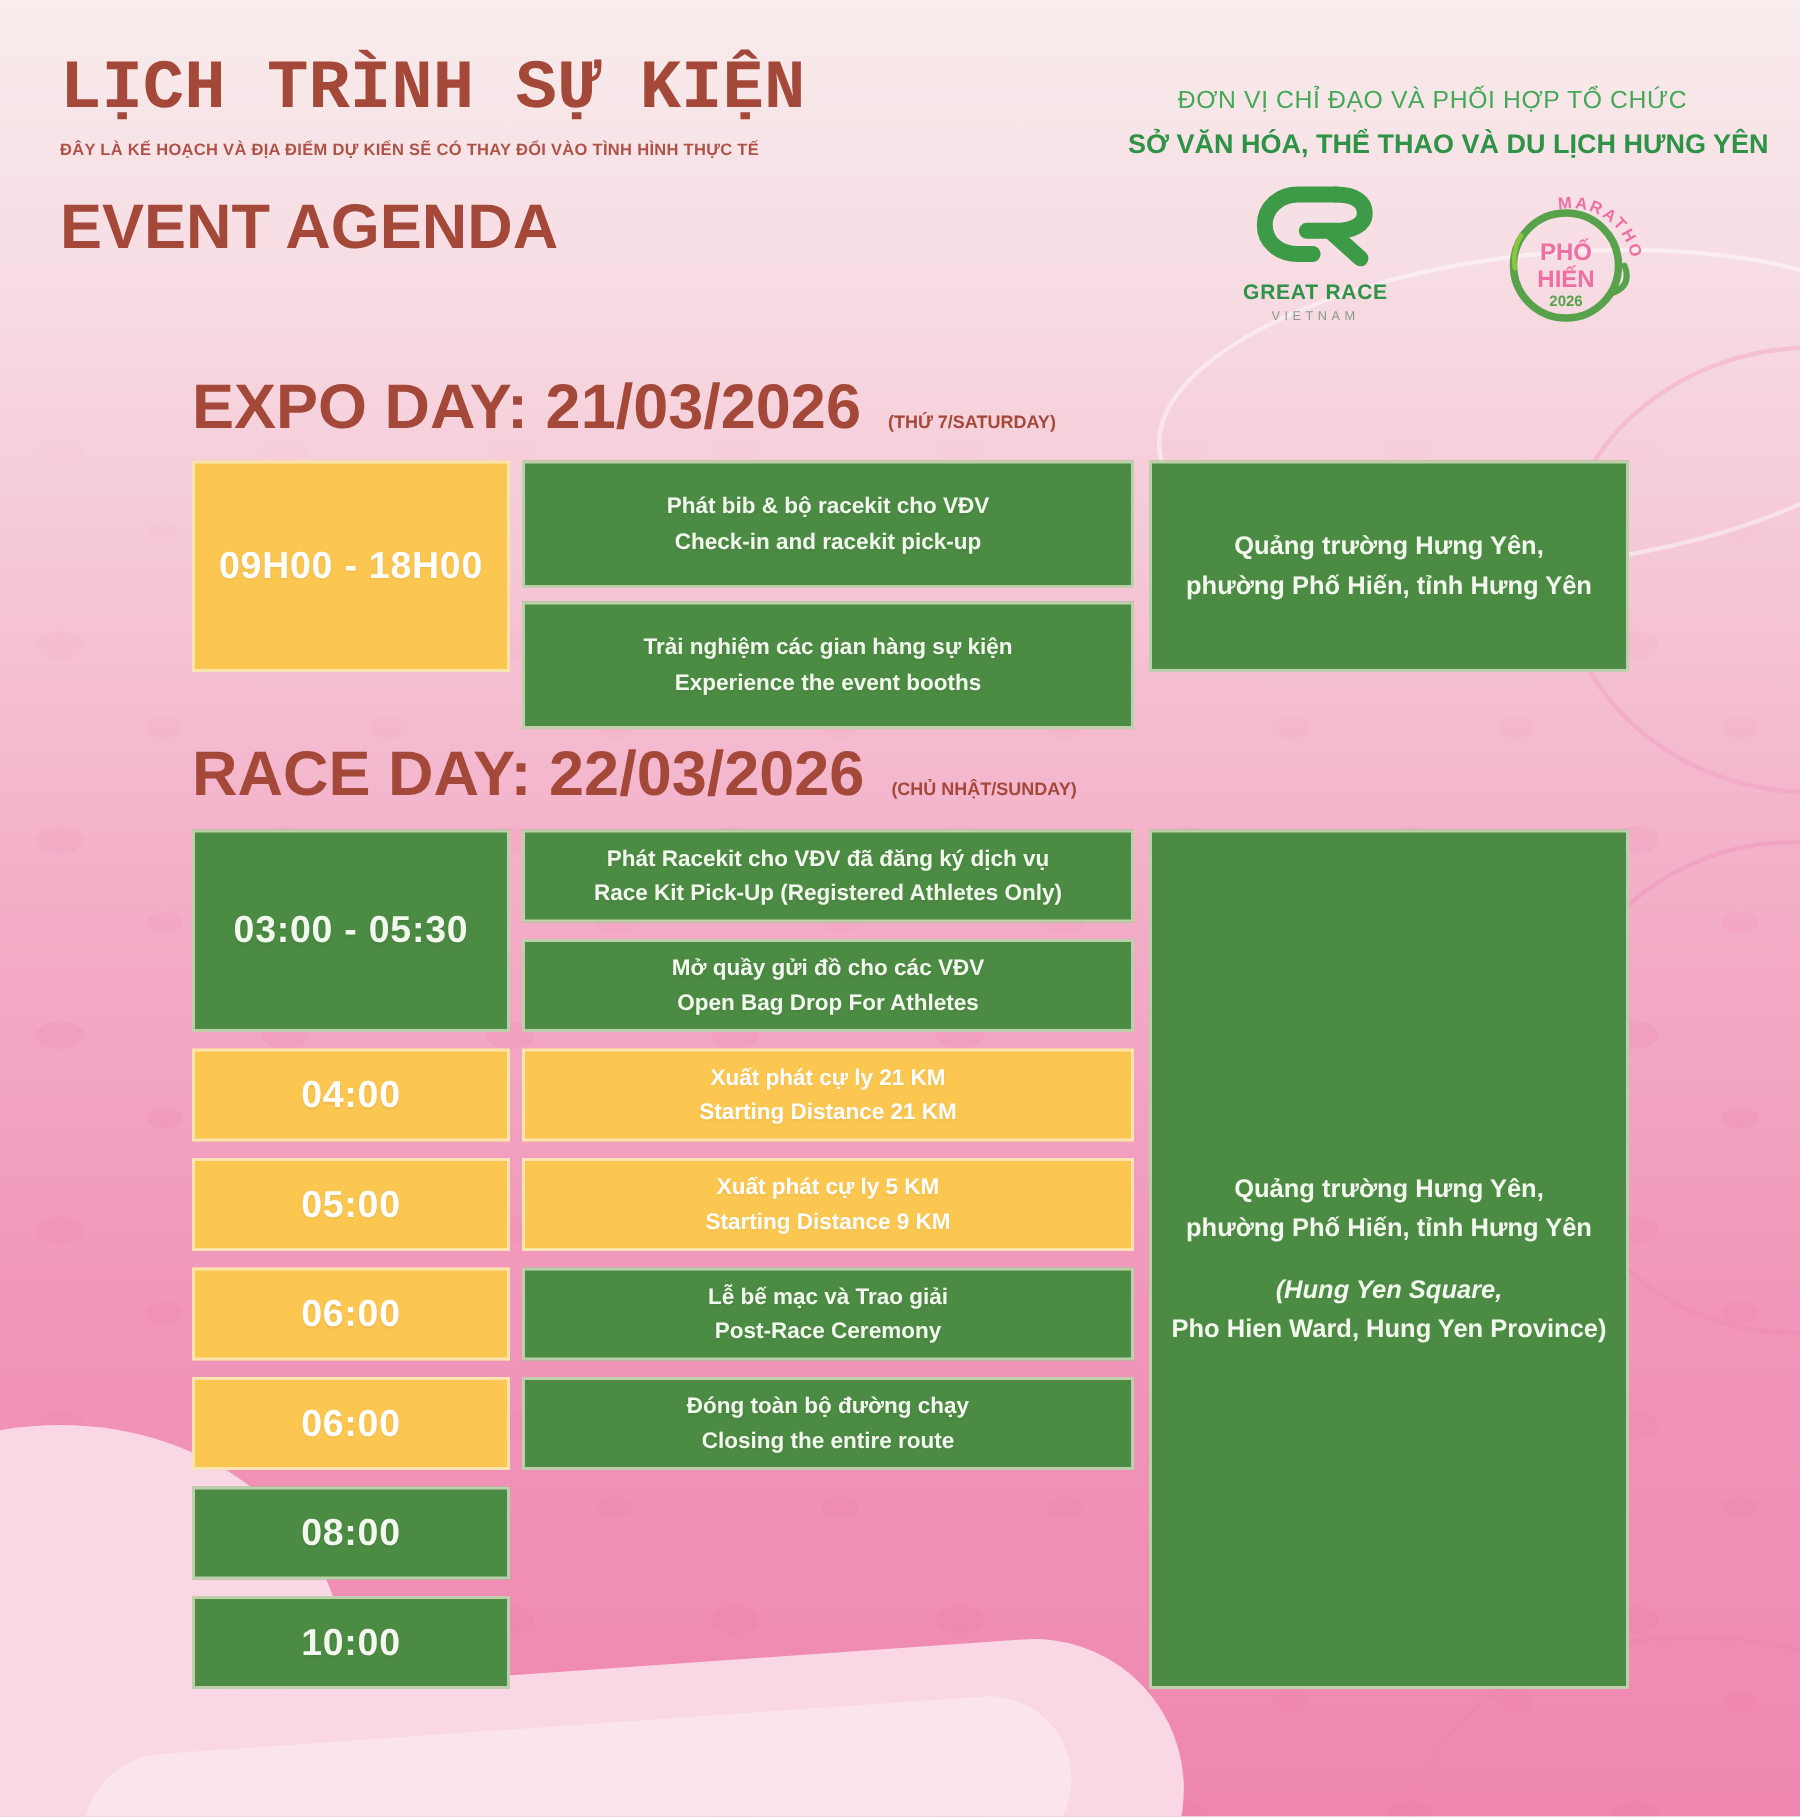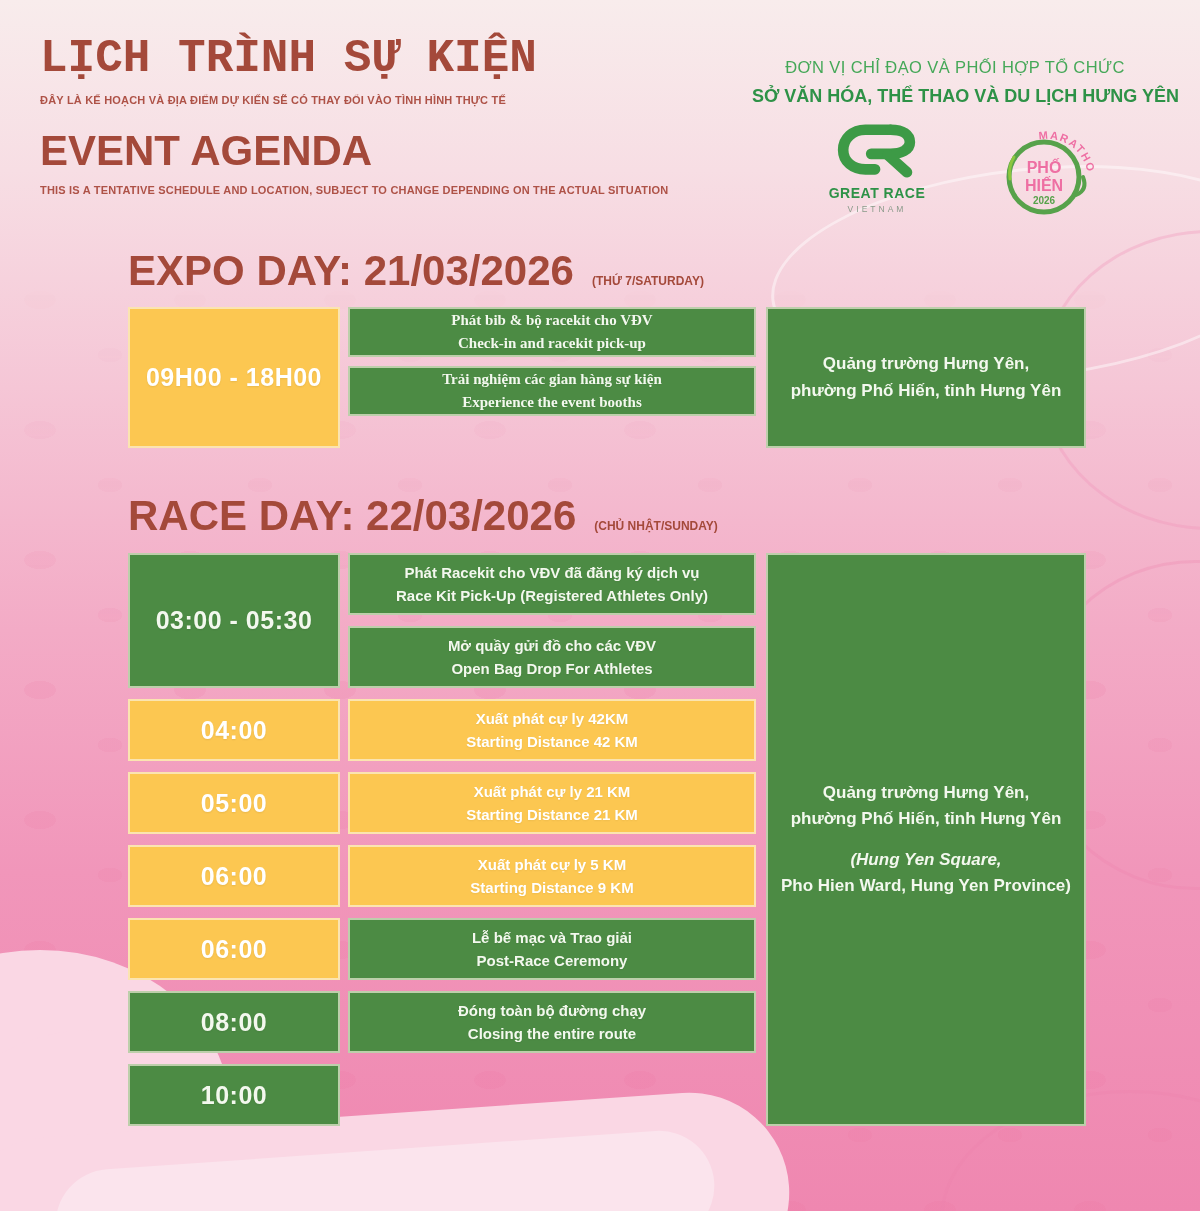--- a/index.html
+++ b/index.html
@@ -62,21 +62,21 @@
   .cell {
     border:2px solid rgba(250,244,228,.65);
     display:flex; flex-direction:column; align-items:center; justify-content:center;
     text-align:center; flex:none; width:100%;
   }
   .c-green { background:#4c8b44; color:#f3f8ee; }
   .c-yellow { background:#fcc751; color:#ffffff; }
   .h-full { height:100%; }
   .h-row { height:62px; }
   .h-row-lg { height:135px; }
-  .expo-tbl .h-act { height:50px;font-family:Liberation Serif, serif; }
+  .expo-tbl .h-act { height:85px; }
   .time-label { font-size:25px; font-weight:bold; letter-spacing:.5px; text-shadow:0 1px 2px rgba(0,0,0,.08); }
   .act-line { font-size:15px; font-weight:bold; line-height:1.55; text-shadow:0 1px 2px rgba(0,0,0,.06); }
   .loc-line { font-size:17px; font-weight:bold; line-height:1.55; }
   .loc-gap { margin-top:14px;font-style:italic; }
 </style>
 </head>
 <body>
 
 <div class="page">
 
@@ -88,21 +88,20 @@
   <div class="deco cloud cl1"></div>
   <div class="deco cloud cl2"></div>
   <div class="deco cloud cl3"></div>
   <div class="deco cloud cl4"></div>
   <div class="deco cloud cl5"></div>
 
   <div class="header-left">
     <h1 class="title-vi">LỊCH TRÌNH SỰ KIỆN</h1>
     <p class="sub-note">ĐÂY LÀ KẾ HOẠCH VÀ ĐỊA ĐIỂM DỰ KIẾN SẼ CÓ THAY ĐỔI VÀO TÌNH HÌNH THỰC TẾ</p>
     <h2 class="title-en">EVENT AGENDA</h2>
-    <p class="sub-note">THIS IS A TENTATIVE SCHEDULE AND LOCATION, SUBJECT TO CHANGE DEPENDING ON THE ACTUAL SITUATION</p>
   </div>
 
   <div class="header-right">
     <div class="org-label">ĐƠN VỊ CHỈ ĐẠO VÀ PHỐI HỢP TỔ CHỨC</div>
     <div class="org-name">SỞ VĂN HÓA, THỂ THAO VÀ DU LỊCH HƯNG YÊN</div>
     <div class="logos">
       <div class="gr-logo">
         <svg width="92" height="58" viewBox="0 0 92 60">
           <path d="M60 9 H34 C21 9 11 18 11 30 C11 42 21 50 34 50 H44" fill="none" stroke="#3d9a46" stroke-width="11" stroke-linecap="round"></path>
           <path d="M60 9 C73 9 80 14 80 22 C80 30 71 34 60 34 H40" fill="none" stroke="#3d9a46" stroke-width="11" stroke-linecap="round"></path>
@@ -191,24 +190,20 @@
     <div class="col col-act">
       <div class="cell c-green h-row">
         <div class="act-line">Phát Racekit cho VĐV đã đăng ký dịch vụ</div>
         <div class="act-line">Race Kit Pick-Up (Registered Athletes Only)</div>
       </div>
       <div class="cell c-green h-row">
         <div class="act-line">Mở quầy gửi đồ cho các VĐV</div>
         <div class="act-line">Open Bag Drop For Athletes</div>
       </div>
       <div class="cell c-yellow h-row">
-        <div class="act-line">Xuất phát cự ly 42KM</div>
-        <div class="act-line">Starting Distance 42 KM</div>
-      </div>
-      <div class="cell c-yellow h-row">
         <div class="act-line">Xuất phát cự ly 21 KM</div>
         <div class="act-line">Starting Distance 21 KM</div>
       </div>
       <div class="cell c-yellow h-row">
         <div class="act-line">Xuất phát cự ly 5 KM</div>
         <div class="act-line">Starting Distance 9 KM</div>
       </div>
       <div class="cell c-green h-row">
         <div class="act-line">Lễ bế mạc và Trao giải</div>
         <div class="act-line">Post-Race Ceremony</div>

